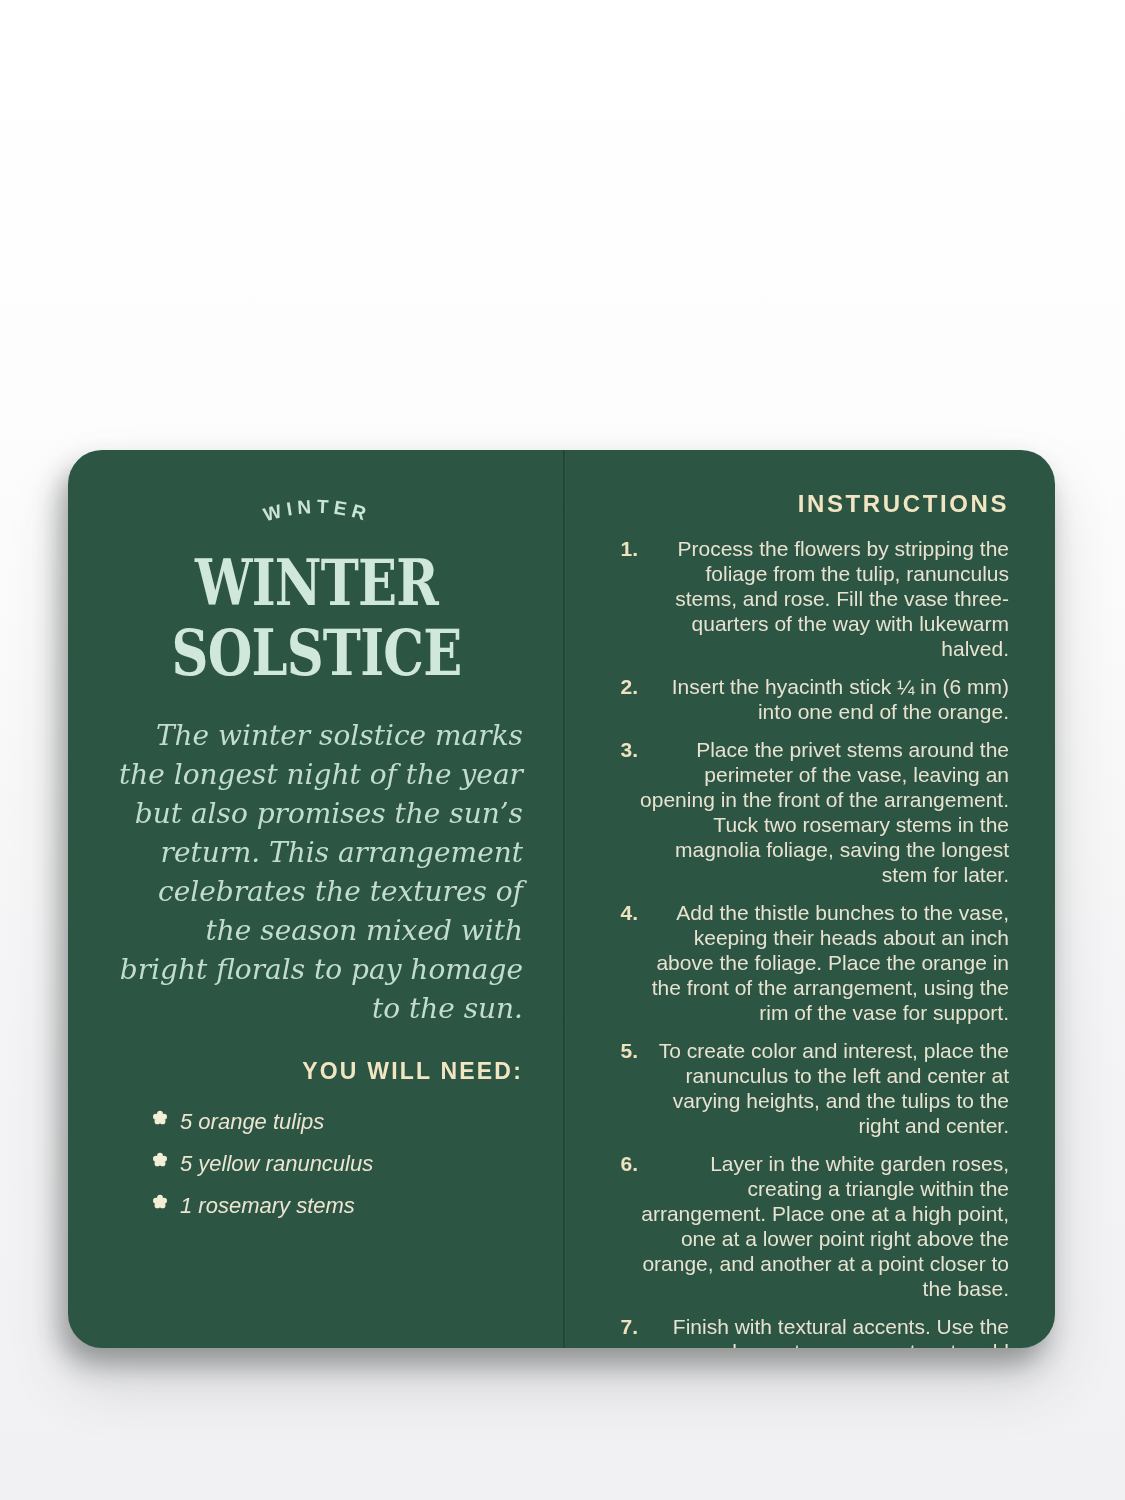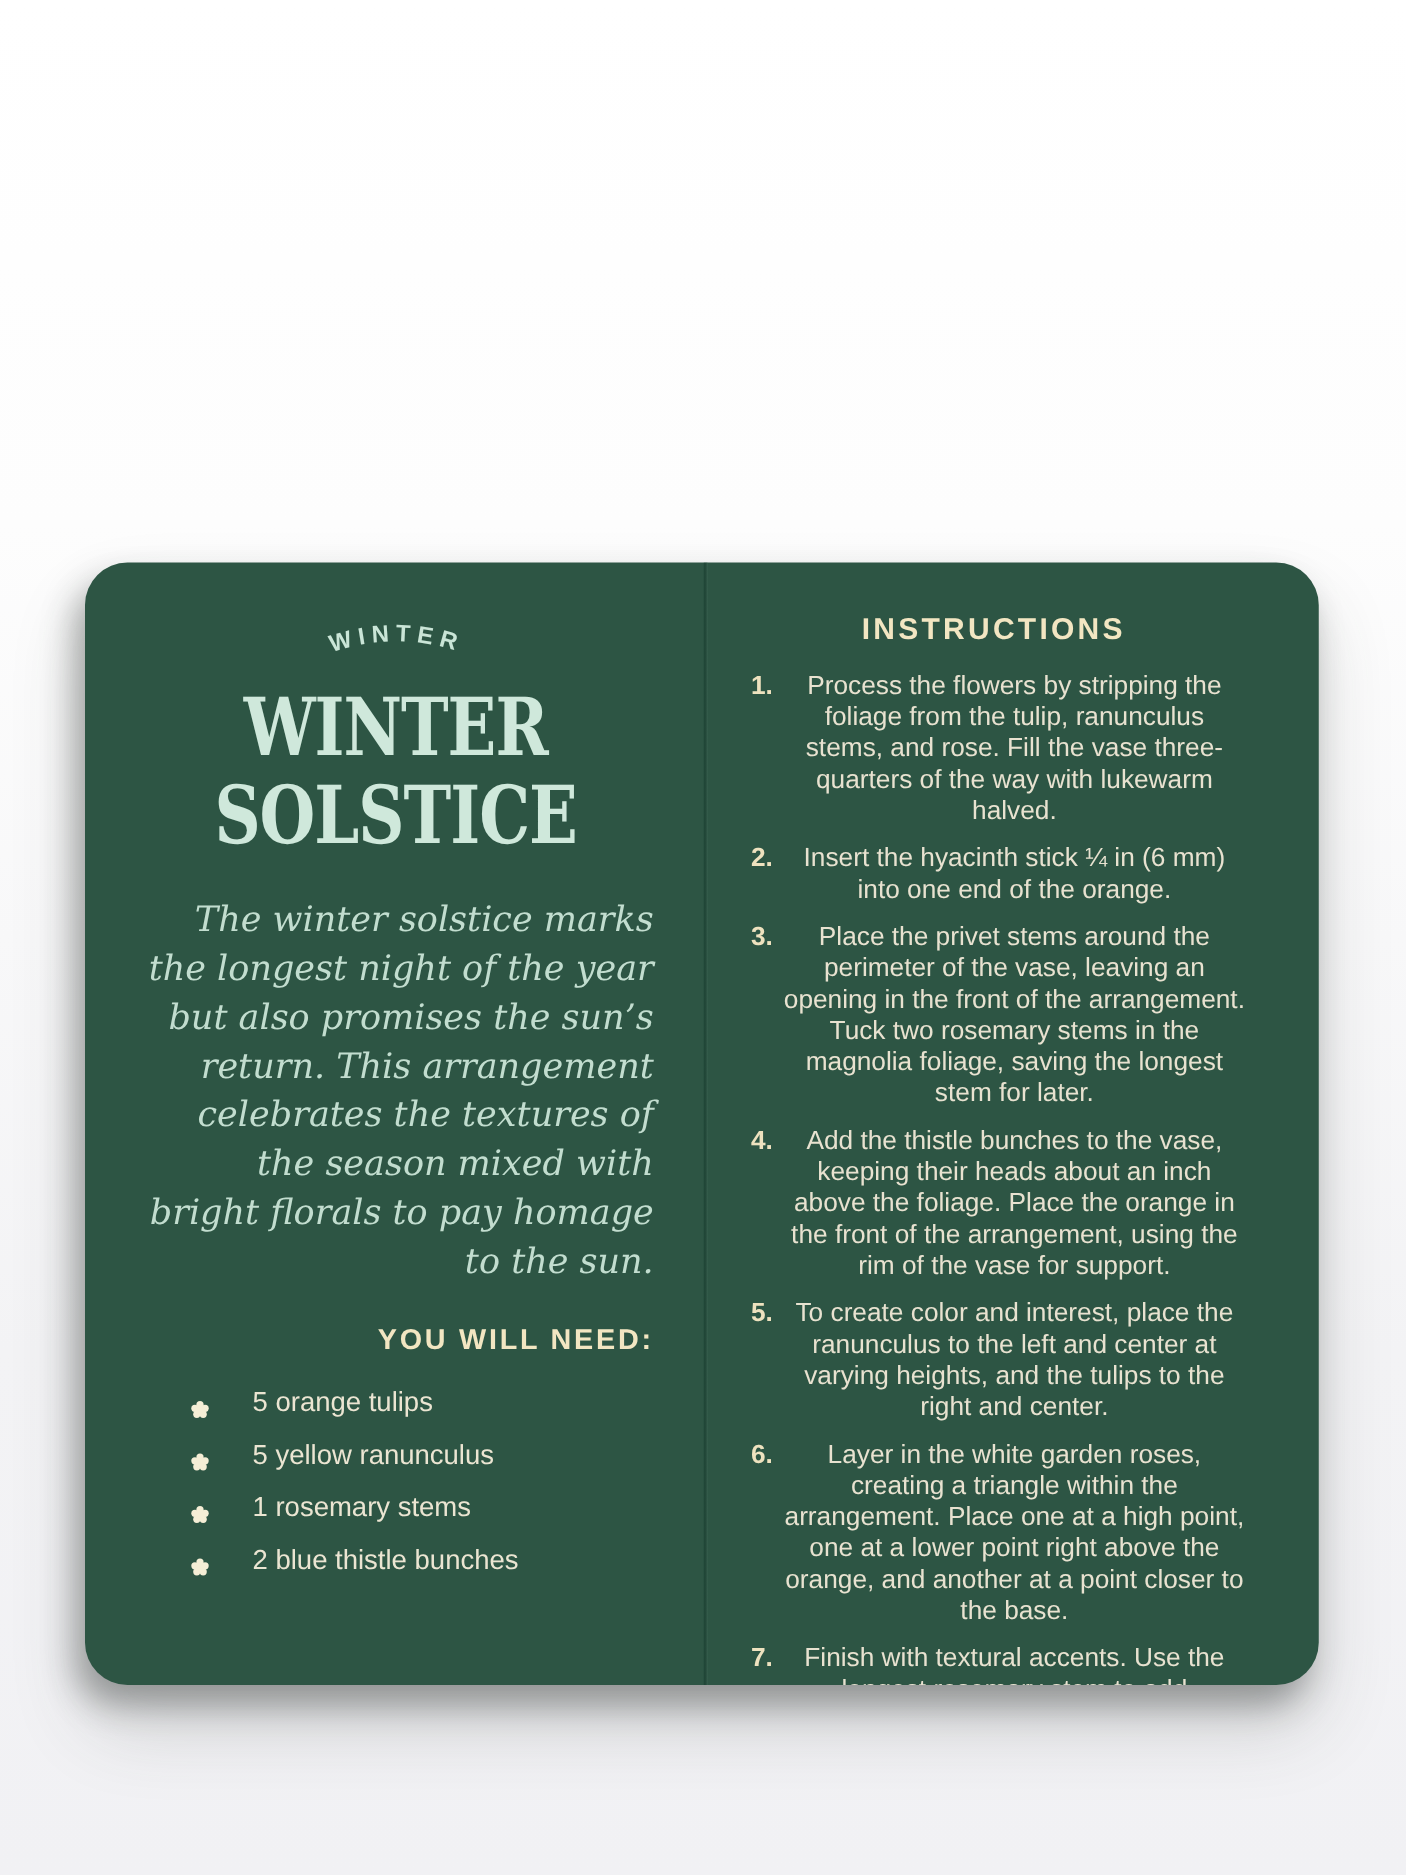--- a/index.html
+++ b/index.html
@@ -24,21 +24,21 @@
 
   .fold {
     position:absolute;
     left:495px; top:0;
     width:3px; height:100%;
     background:linear-gradient(90deg, #1e4536 0%, #24493a 60%, #38604f 100%);
   }
 
   .page { position:absolute; top:0; height:100%; }
   .page-left  { left:0;  width:495px; padding:30px 40px 0 42px; text-align:center; }
-  .page-right { left:486px; width:489px; padding:40px 46px 0 39px; text-align:center; }
+  .page-right { left:498px; width:489px; padding:40px 46px 0 39px; text-align:right; }
 
   
   .arc-wrap { display:block; margin:0 auto; }
   .arc-wrap text {
     font-family:"Liberation Sans", sans-serif;
     font-weight:700;
     font-size:19px;
     letter-spacing:5px;
     fill:#cae5d7;
   }
@@ -71,24 +71,25 @@
     font-size:23px;
     font-weight:700;
     letter-spacing:2.2px;
     color:#f2e6c2;
     text-align:right;
   }
 
   ul.materials { list-style:none; margin-top:22px; text-align:left; }
   li.material {
     display:flex;
-    align-items:flex-end;
-    gap:34px;
+    align-items:flex-start;
+    gap:12px;
     padding-left:42px;
     margin-bottom:13px;
+    font-style:italic;
   }
   .bullet { flex:0 0 auto; margin-top:3px; line-height:0; }
   .bullet svg { display:block; }
   .material-text {
     font-size:22px;
     line-height:29px;
     color:#ebe5d2;
     max-width:330px;
   }
 
@@ -183,35 +184,20 @@
                   <circle cx="6.8" cy="14.3" r="3.6"></circle>
                   <circle cx="13.2" cy="14.3" r="3.6"></circle>
                   <circle cx="15.1" cy="8.3" r="3.6"></circle>
                   <circle cx="10" cy="10" r="3.4"></circle>
                 </g>
               </svg>
             </span>
             <span class="material-text">1 rosemary stems</span>
           </li>
 
-          <li class="material">
-            <span class="bullet">
-              <svg width="16" height="16" viewBox="0 0 20 20">
-                <g fill="#f5eed6">
-                  <circle cx="10" cy="4.6" r="3.6"></circle>
-                  <circle cx="4.9" cy="8.3" r="3.6"></circle>
-                  <circle cx="6.8" cy="14.3" r="3.6"></circle>
-                  <circle cx="13.2" cy="14.3" r="3.6"></circle>
-                  <circle cx="15.1" cy="8.3" r="3.6"></circle>
-                  <circle cx="10" cy="10" r="3.4"></circle>
-                </g>
-              </svg>
-            </span>
-            <span class="material-text">2 blue thistle bunches</span>
-          </li>
 
         </ul>
     </div>
 
     <div class="fold"></div>
 
     <div class="page page-right">
       <h2 class="instructions-heading">INSTRUCTIONS</h2>
 
       <ol class="steps">

